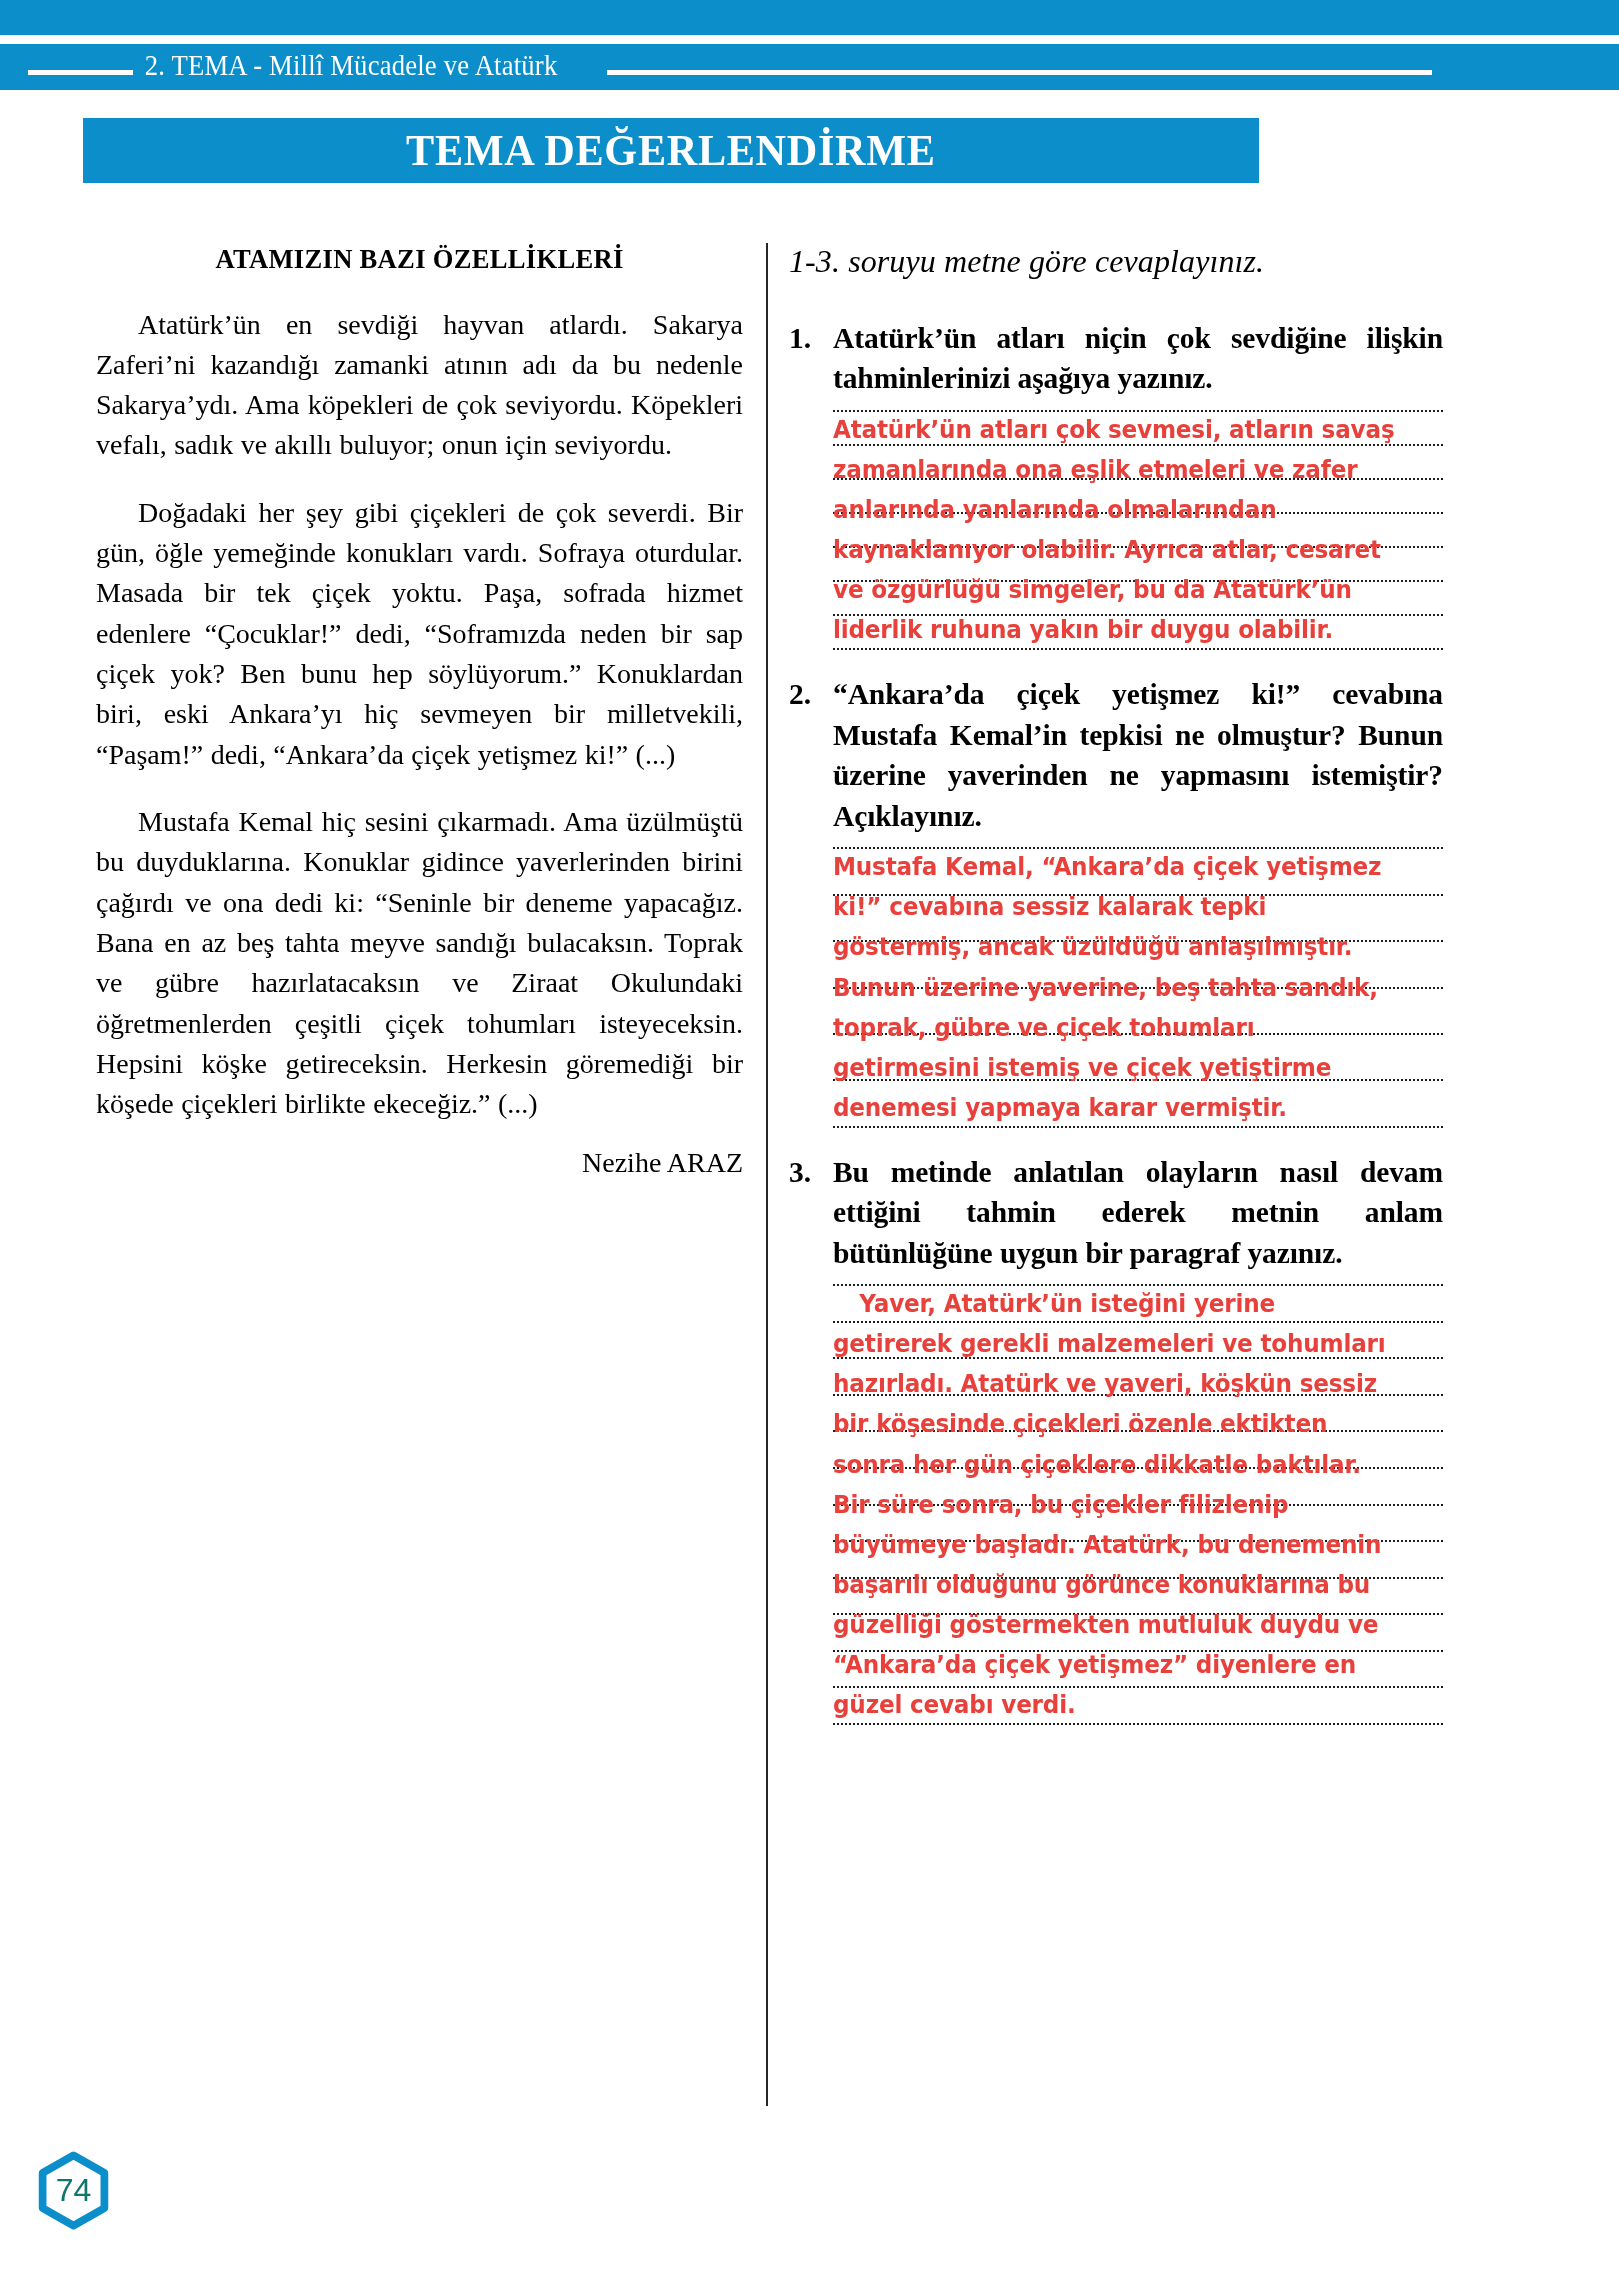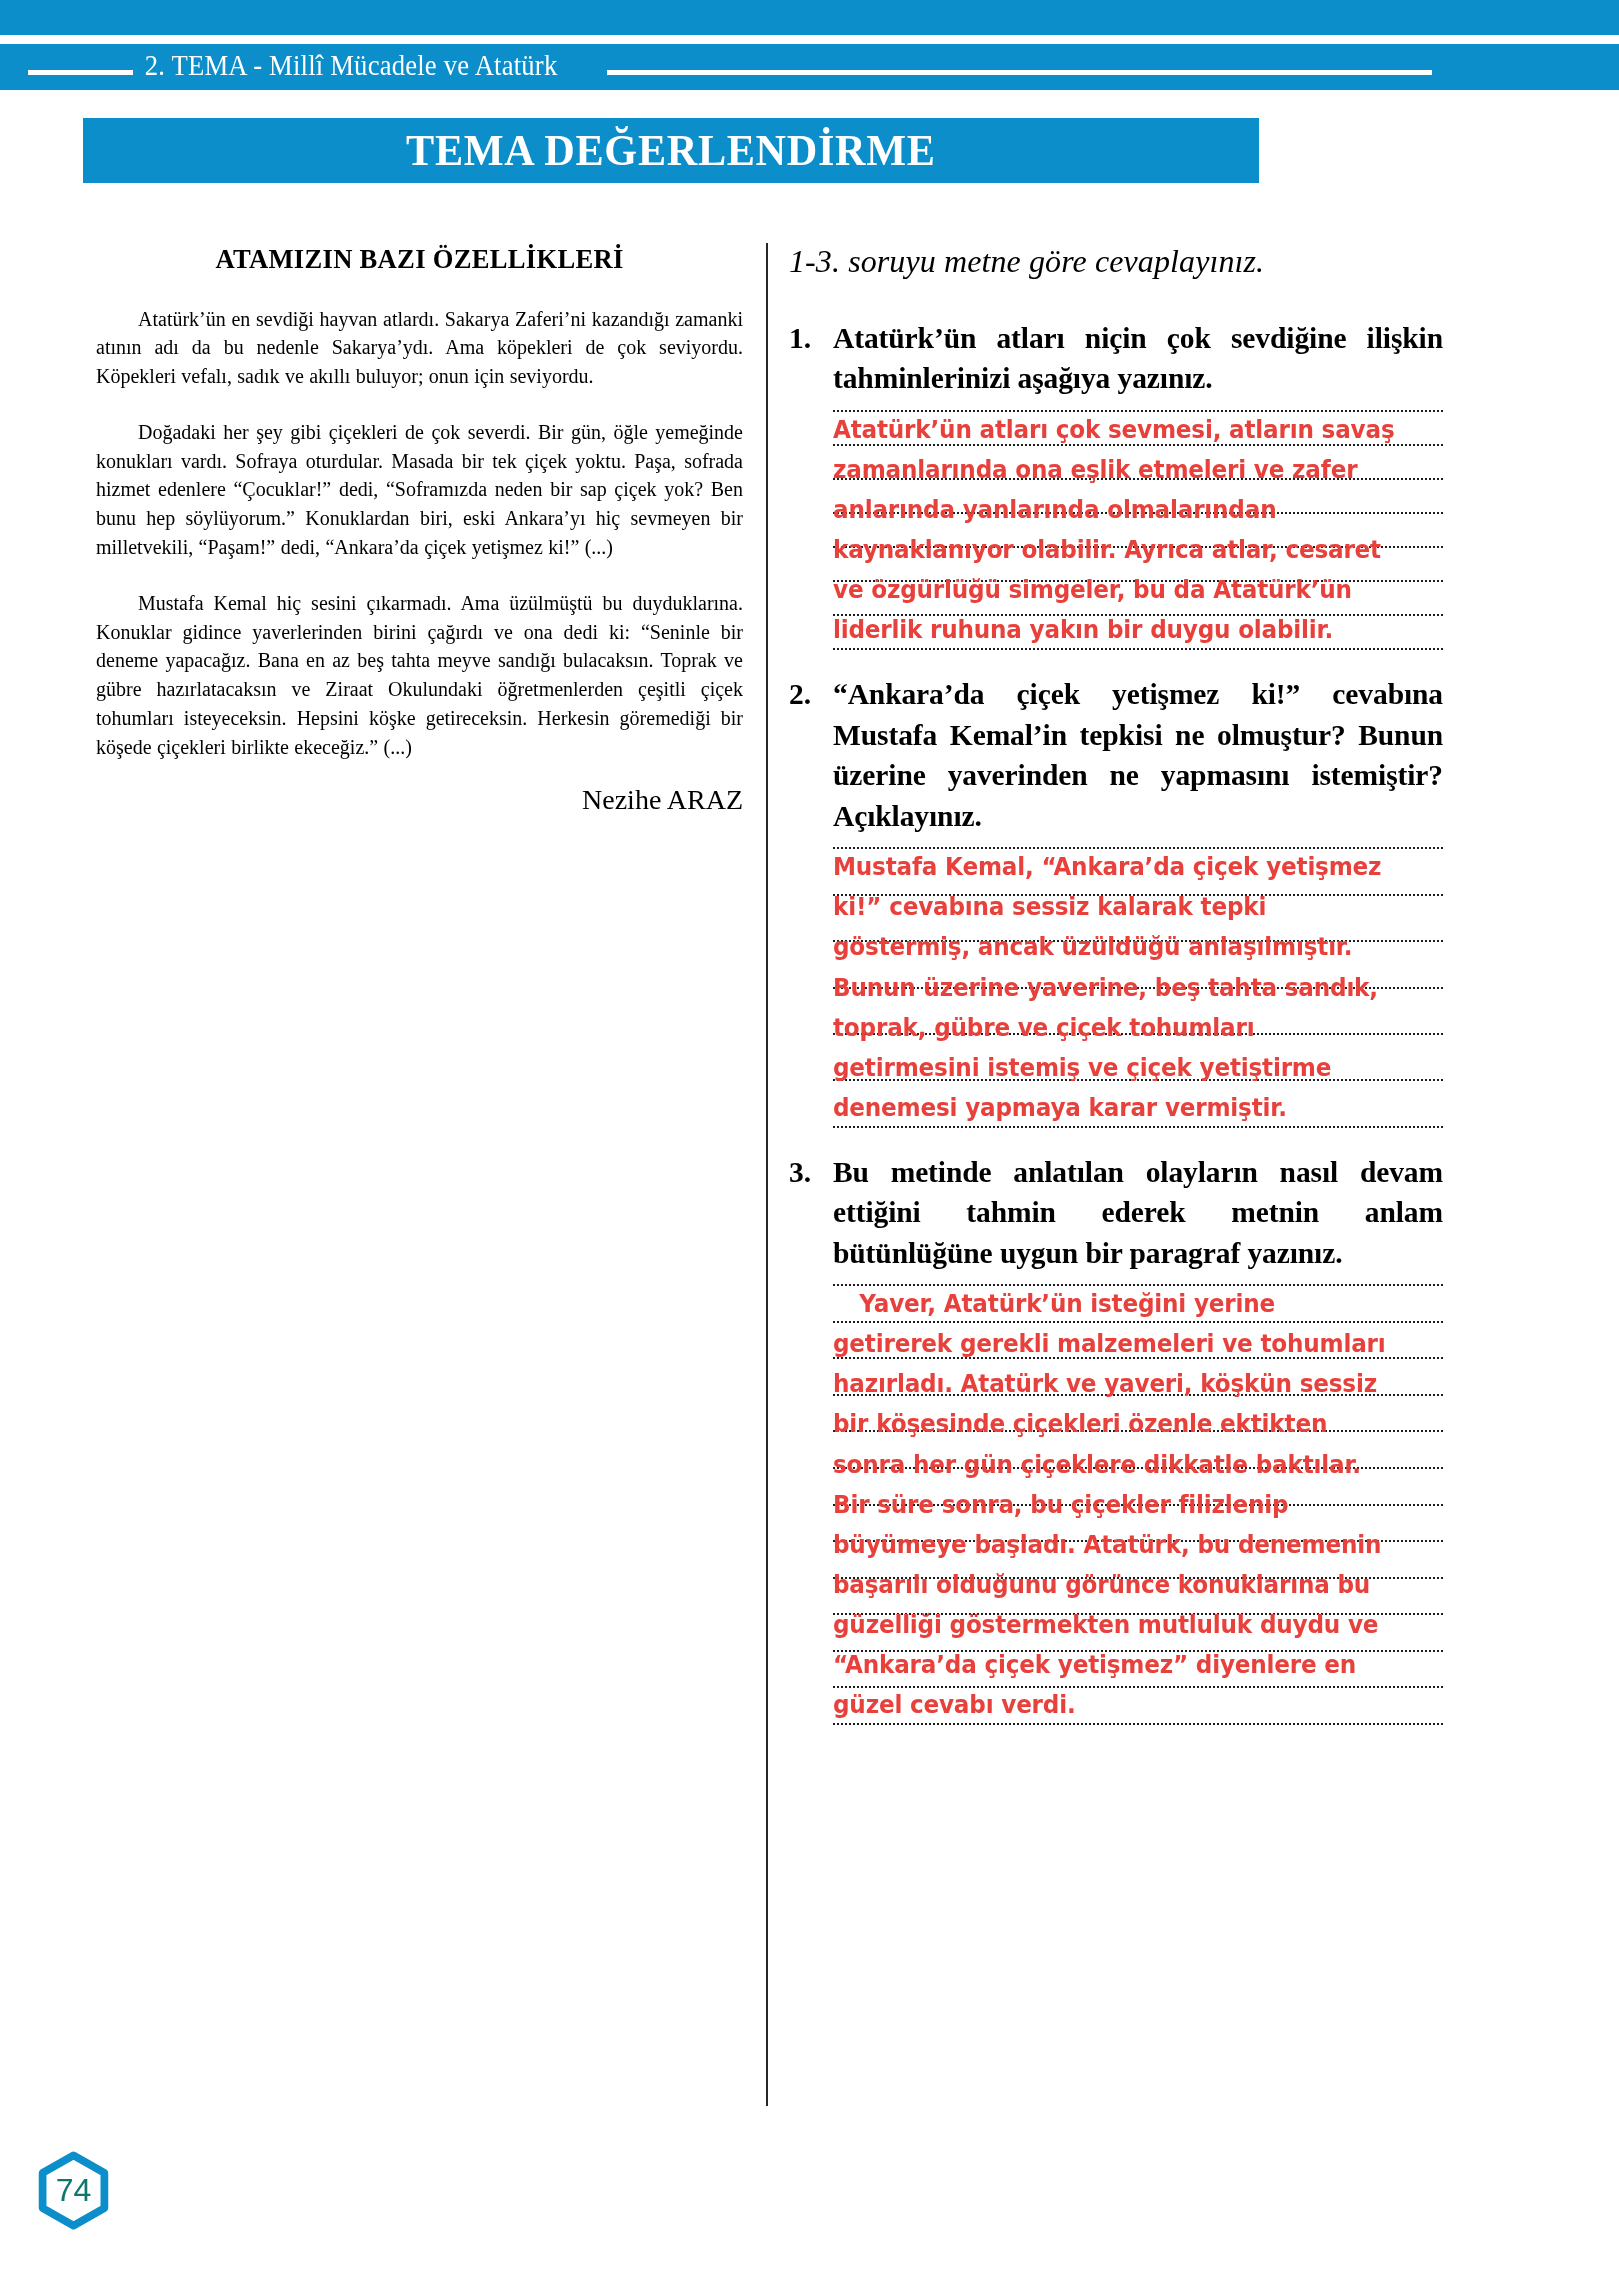--- a/index.html
+++ b/index.html
@@ -102,21 +102,21 @@
   }
   .story-title {
     text-align: center;
     font-weight: bold;
     font-size: 28px;
     letter-spacing: 0.3px;
     margin: 0 0 29.5px 0;
     transform: scaleX(0.95);
   }
   .story-p {
-    font-size: 20px;
+    font-size: 28px;
     line-height: 1.44;
     text-align: justify;
     text-align-last: left;
     text-indent: 42px;
     margin: 0 0 27px 0;
     hyphens: manual;
     word-spacing: 0.4px;
   }
   .story-p.last { margin-bottom: 9.8px; }
   .story-credit {

